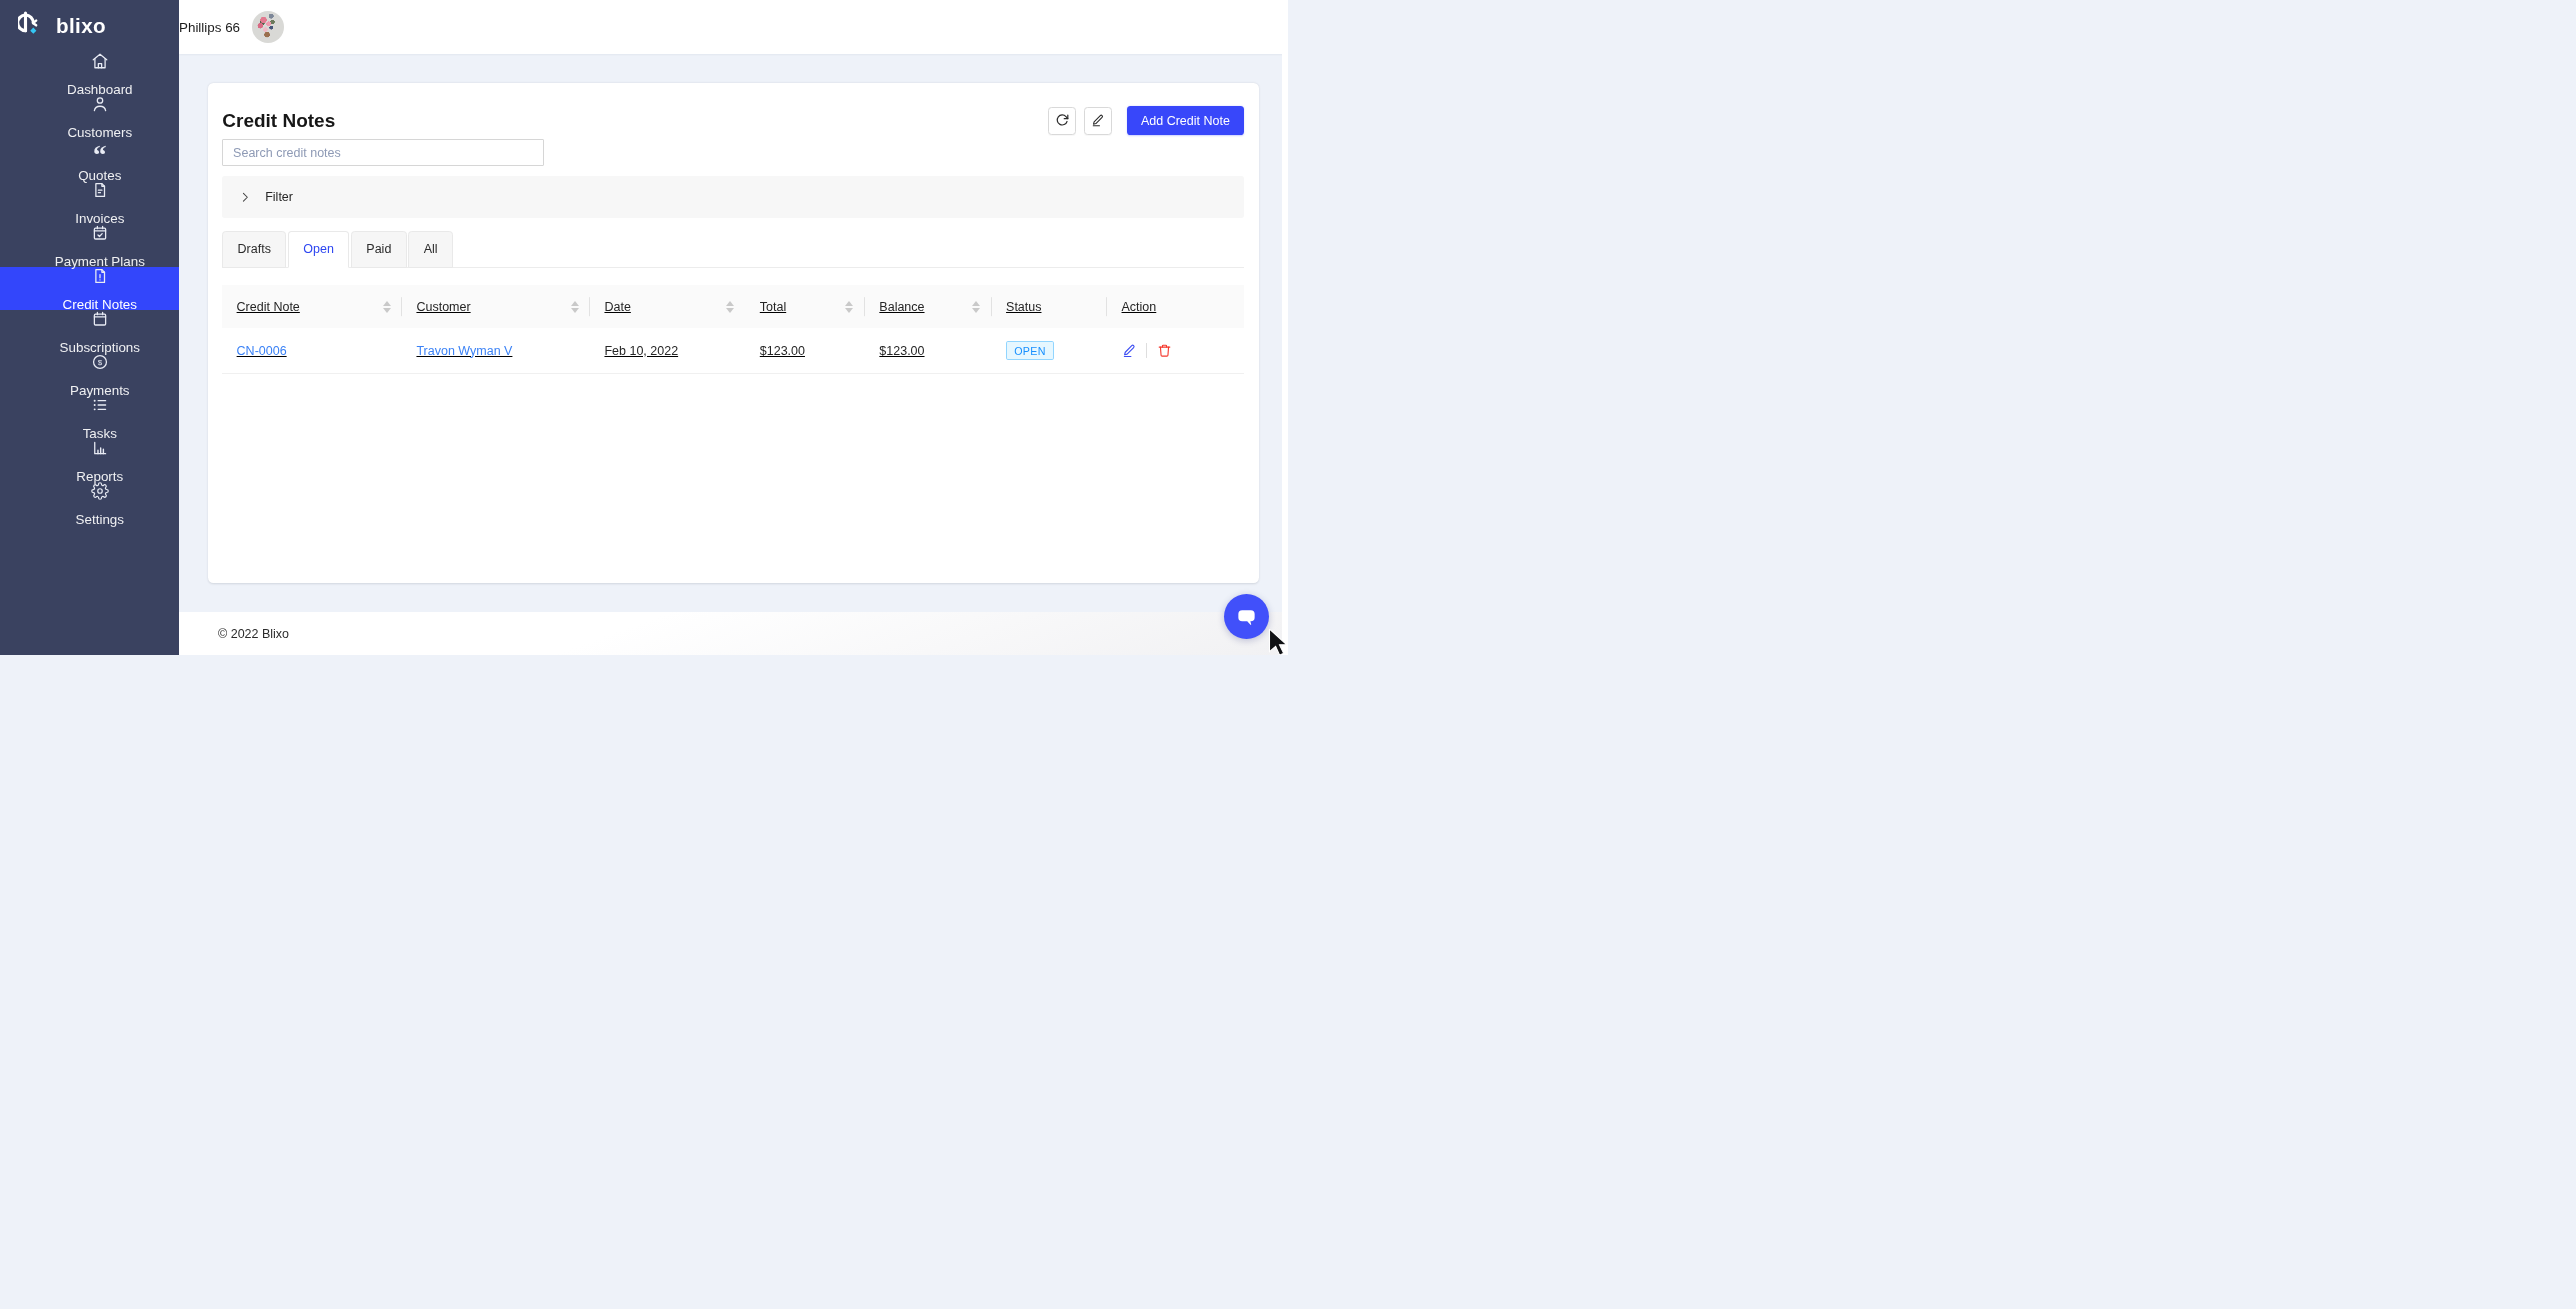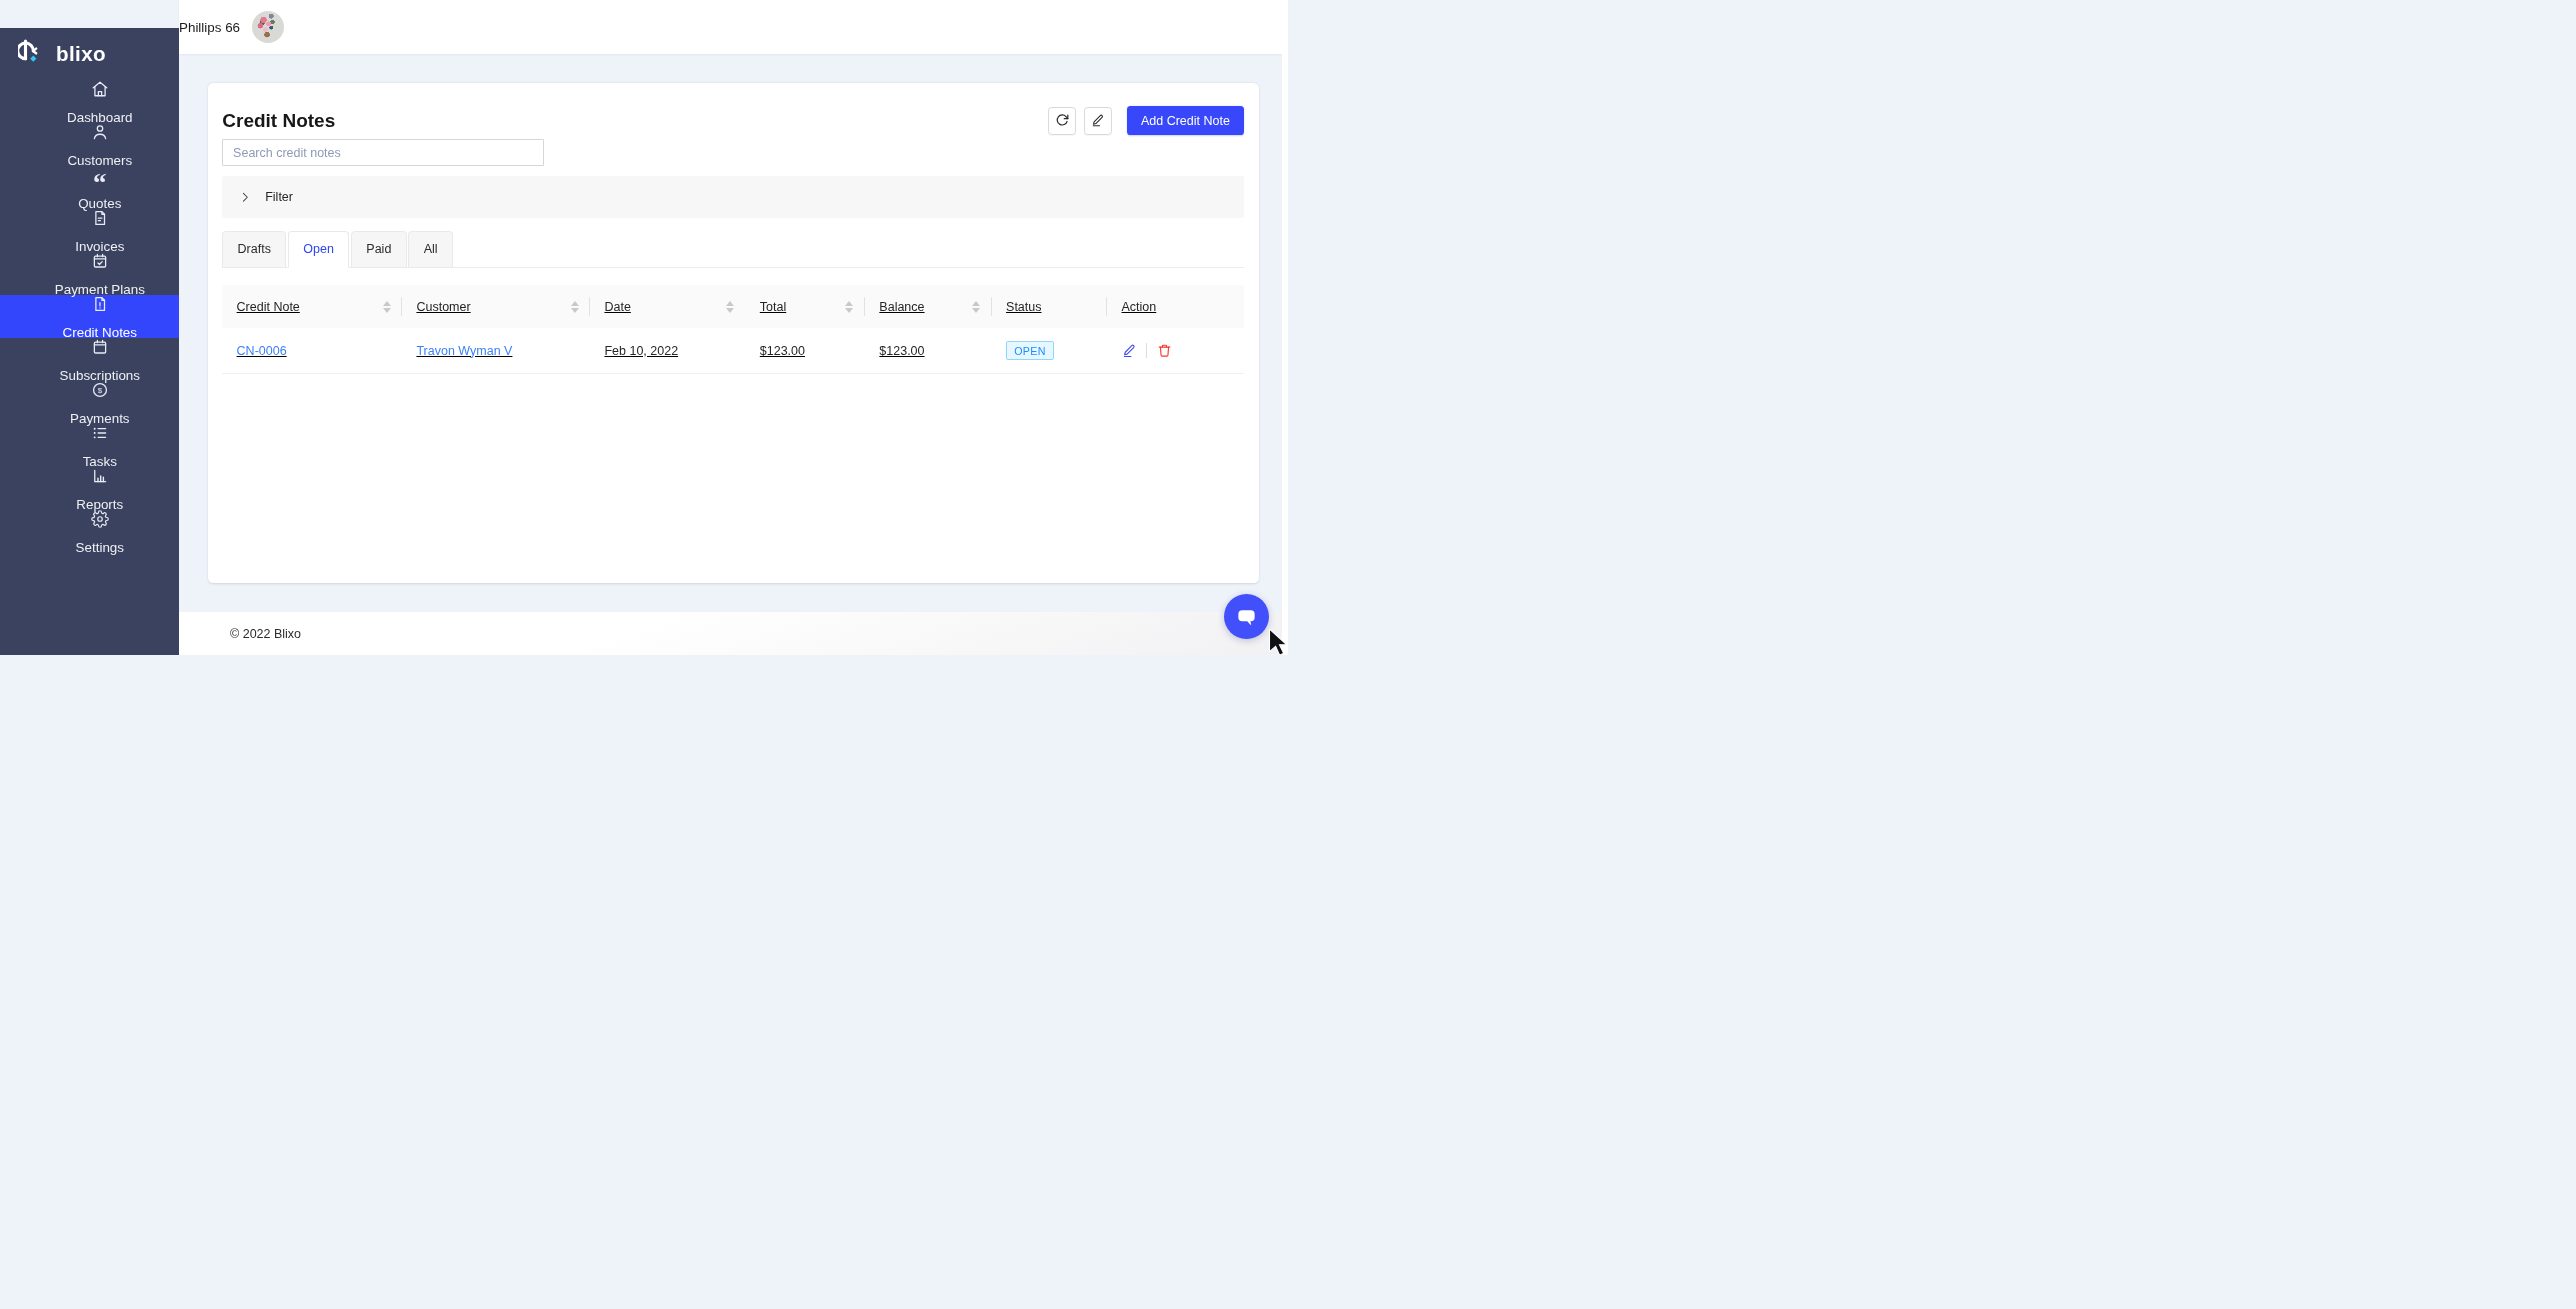--- a/index.html
+++ b/index.html
@@ -8,21 +8,21 @@
     font-family: "Liberation Sans", sans-serif;
     background: #eef2f9;
     overflow: hidden;
     position: relative;
   }
   .app { position:relative; width:1288px; height:655px; overflow:hidden; }
 
   
   .sidebar {
     position:absolute; left:0; top:0; bottom:0; width:179px;
-    background:#3a4260; z-index:30;margin-top:28px;
+    background:#3a4260; z-index:30;
   }
   .logo { height:52px; display:flex; align-items:center; padding-left:18px; gap:8px; cursor:pointer; }
   .logo-text { color:#fff; font-size:20.6px; font-weight:700; letter-spacing:0.4px; }
   .nav-item {
     height:43px; display:flex; align-items:center; padding-left:20.6px; gap:11.6px;
     color:rgba(255,255,255,.92); font-size:13.4px; cursor:pointer;flex-direction:column;
   }
   .nav-item.active { background:#3346fb; color:#fff; }
   .nav-icon { width:18px; height:18px; display:flex; align-items:center; justify-content:center; color:#e8ebf4; flex:0 0 18px; }
   .nav-icon svg { width:18px; height:18px; }
@@ -119,21 +119,21 @@
   .action-btn { background:none; border:none; cursor:pointer; display:flex; align-items:center; padding:0; }
   .action-btn svg { width:15px; height:15px; }
   .edit-link { color:#3d4ef2; }
   .delete-link { color:#f5382d; }
   .action-divider { width:0.9px; height:15px; background:#dedede; margin:0 9.8px; }
 
   
   .footer {
     position:absolute; left:0; right:0; bottom:0; height:43px;
     background:linear-gradient(160deg,#ffffff 40%,#f1f1f3 100%);
-    display:flex; align-items:center; padding-left:51px; font-size:12.5px; color:#2b2b2b;
+    display:flex; align-items:center; padding-left:39px; font-size:12.5px; color:#2b2b2b;
   }
 
   
   .scroll-strip { position:absolute; top:0; right:0; bottom:0; width:6.3px; background:#fff; z-index:40; }
   .chat-fab {
     position:absolute; right:19px; bottom:16px; width:45px; height:45px; border-radius:50%;
     background:#4150fa; z-index:60; display:flex; align-items:center; justify-content:center;
     border:none; cursor:pointer; box-shadow:0 1.8px 7.2px rgba(30,40,120,.25);
   }
   .chat-fab svg { width:23px; height:23px; }

